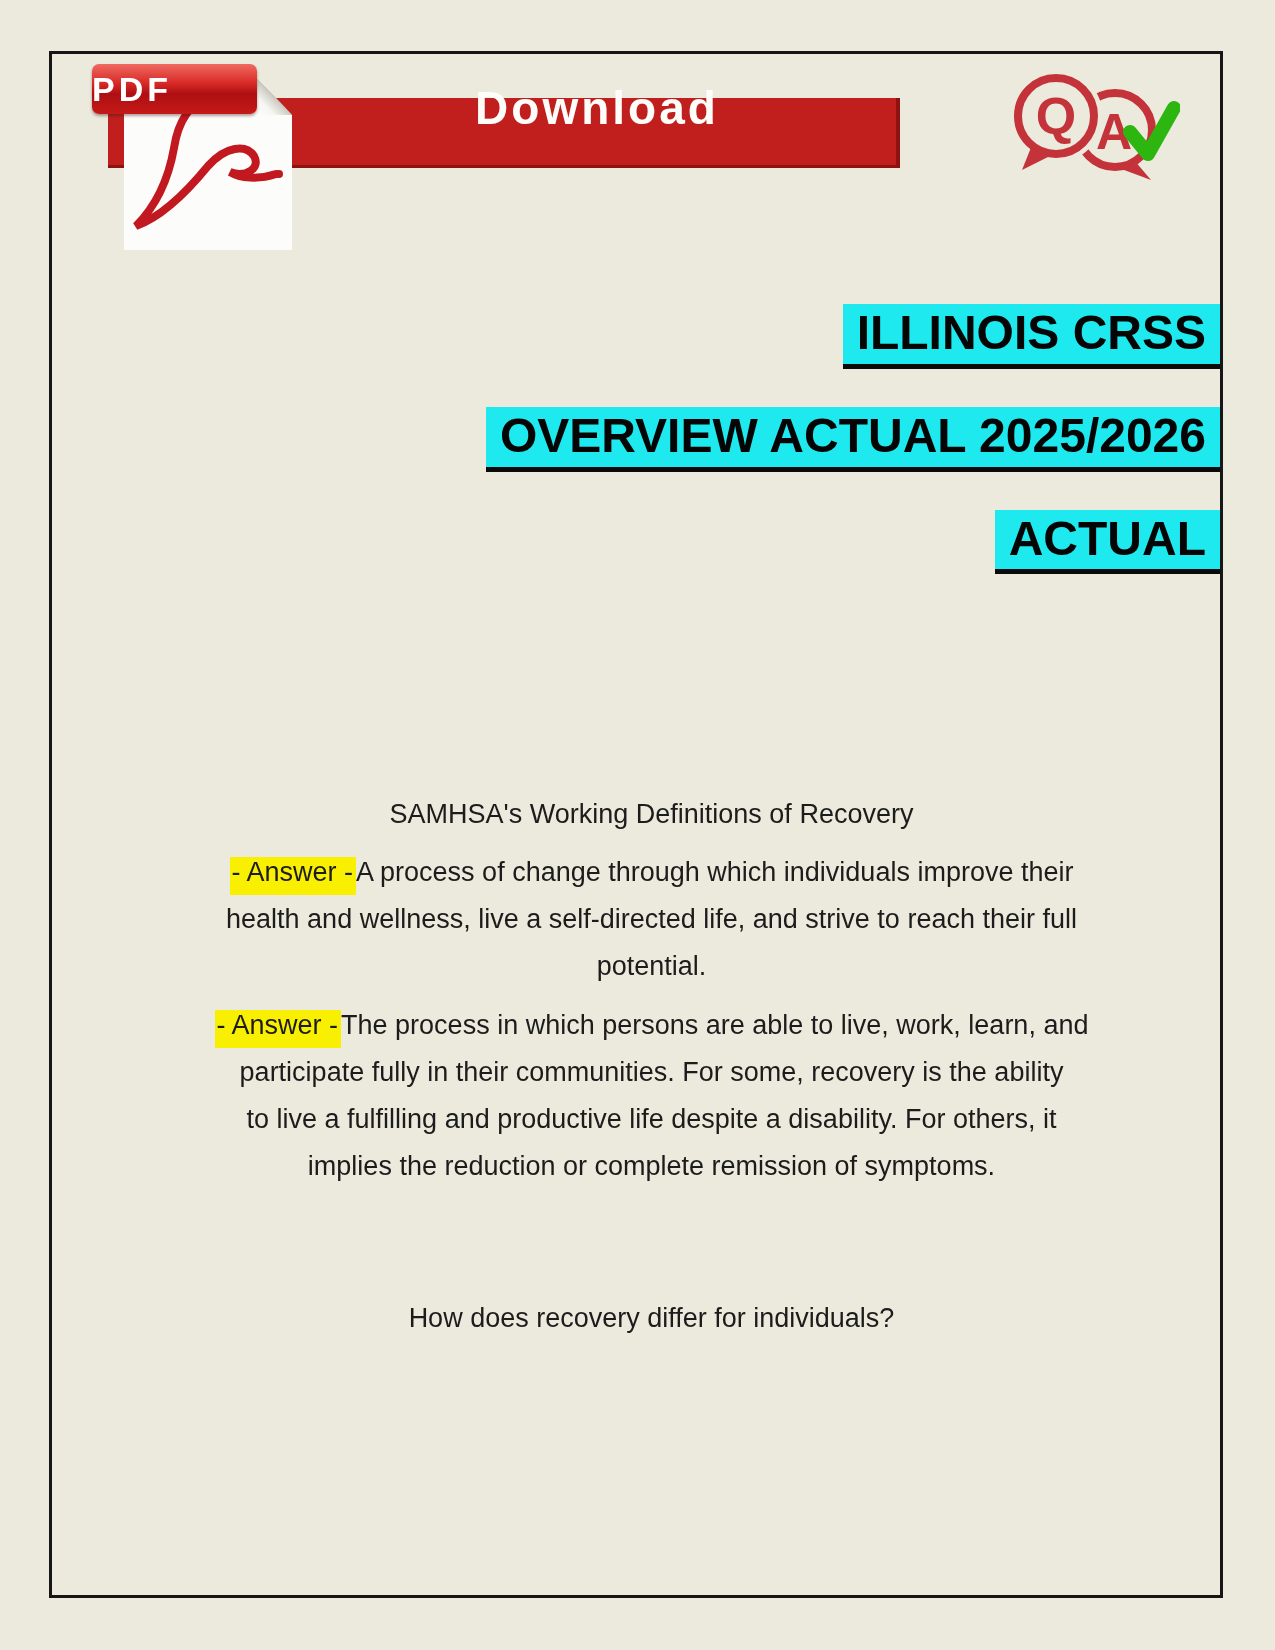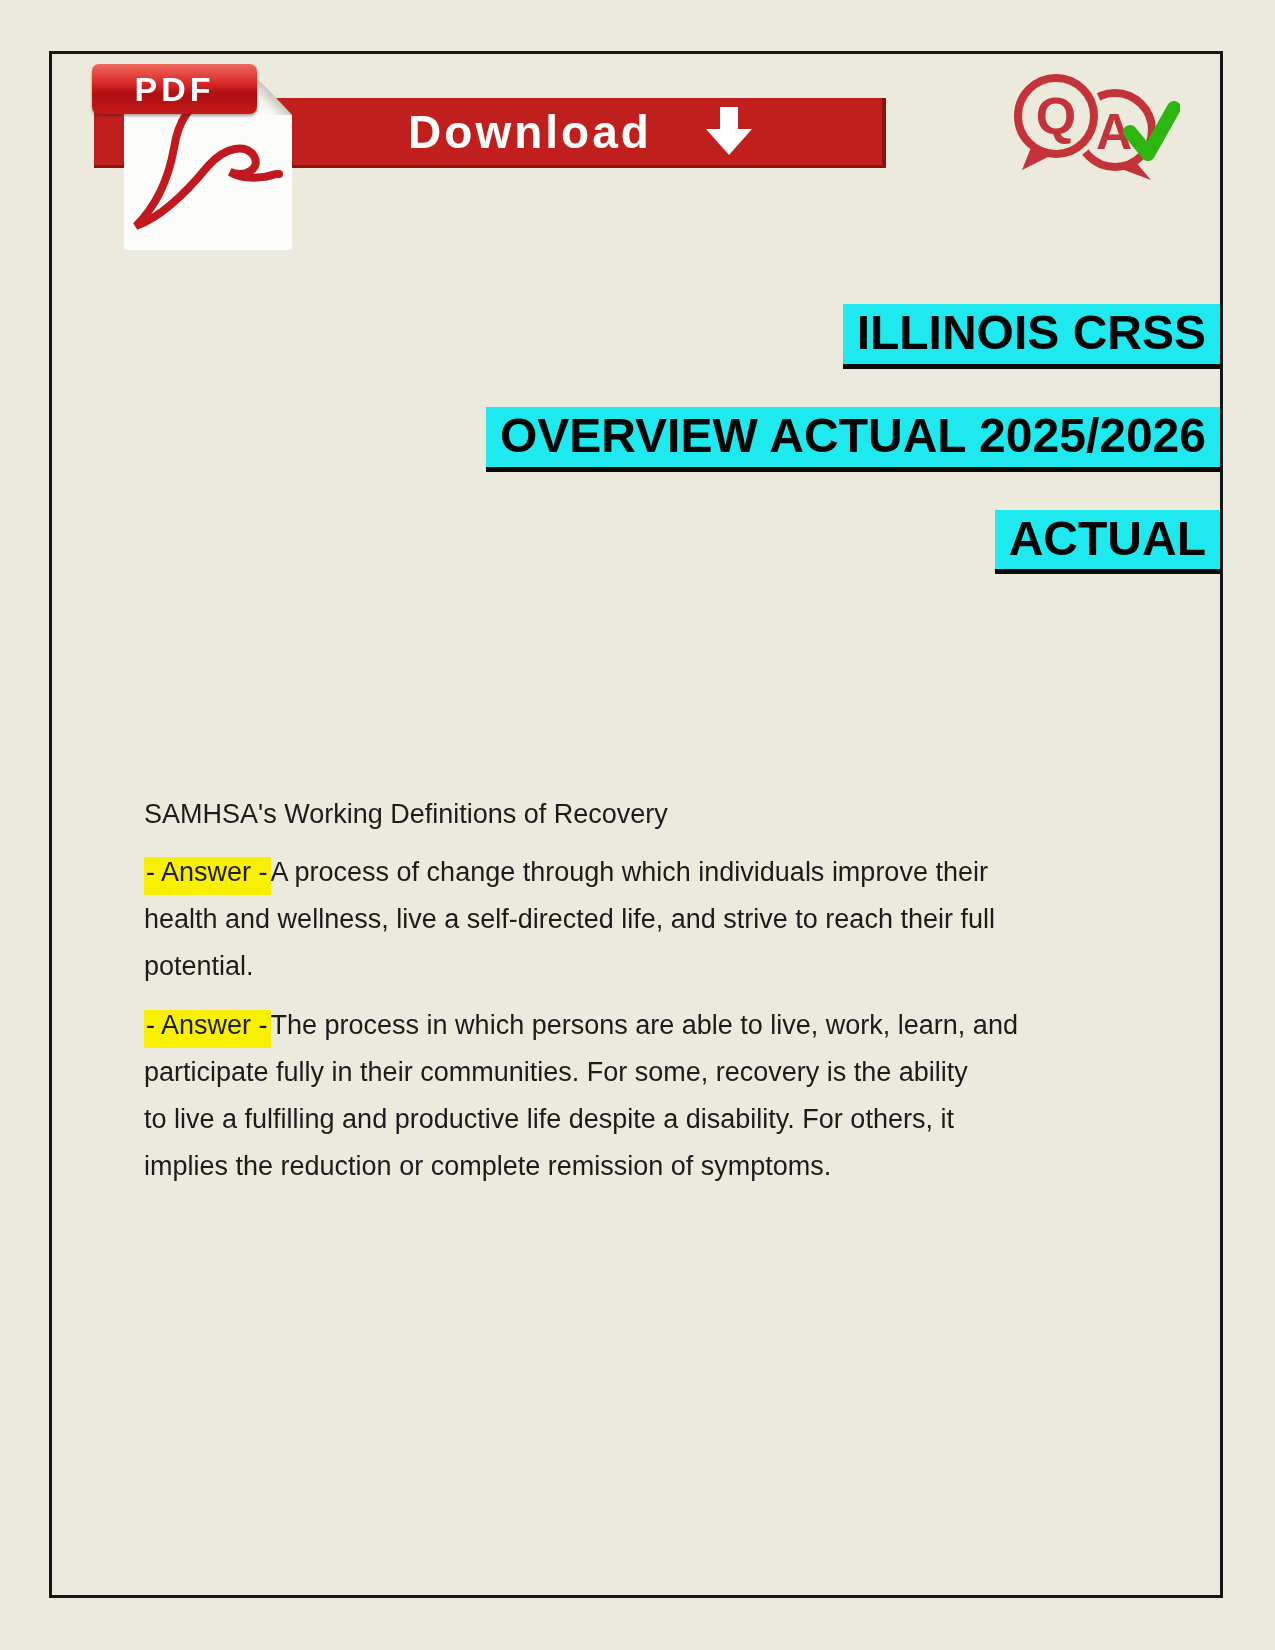--- a/index.html
+++ b/index.html
@@ -2,54 +2,54 @@
 <html><head>
 <meta charset="utf-8">
 <style>
   html,body{margin:0;padding:0;background:#eceadd;}
   *{box-sizing:border-box;}
   .canvas{position:relative;width:1275px;height:1650px;background:#eceadd;overflow:hidden;
           font-family:"Liberation Sans",sans-serif;}
   .sheet{position:absolute;left:49px;top:51px;width:1174px;height:1547px;border:3px solid #161616;}
 
   
-  .banner{position:absolute;left:42px;top:44px;width:792px;height:70px;background:#c01f1e;
+  .banner{position:absolute;left:56px;top:44px;width:792px;height:70px;background:#c01f1e;
           border-right:4px solid #8e1212;border-bottom:3px solid #8e1212;
           display:flex;align-items:center;justify-content:center;gap:48px;padding-left:190px;
-          cursor:pointer;z-index:1;}
+          cursor:pointer;z-index:1;flex-direction:column;}
   .dl-text{color:#fdfdfa;font-weight:700;font-size:46px;letter-spacing:3px;}
   .dl-arrow{width:58px;height:50px;}
 
   
   .pdf-icon{position:absolute;left:40px;top:8px;width:260px;height:200px;z-index:2;cursor:pointer;}
   .pdf-page{position:absolute;left:32px;top:10px;width:168px;height:178px;background:#fcfcfa;
             clip-path:polygon(0 0,76% 0,100% 24%,100% 100%,0 100%);
             filter:drop-shadow(2px 3px 2px rgba(80,80,70,.45));}
   .pdf-fold{position:absolute;right:0;top:0;width:41px;height:43px;
             background:linear-gradient(225deg,#eceadd 49%,#c9c7bd 50%,#f6f6f2 72%,#ffffff 100%);}
   .swoosh{position:absolute;left:4px;top:28px;width:160px;height:140px;}
   .pdf-tab{position:absolute;left:0;top:2px;width:165px;height:50px;border-radius:7px;
            background:linear-gradient(#ef6a60 0%,#d92a27 38%,#ae0f12 60%,#c51a18 100%);
            box-shadow:0 2px 3px rgba(60,20,15,.4);
-           display:flex;align-items:center;justify-content:center;}
+           display:flex;align-items:center;justify-content:flex-start;}
   .pdf-tab span{color:#ffffff;font-weight:700;font-size:34px;letter-spacing:4px;}
 
   
   .qa-logo{position:absolute;left:956px;top:16px;width:172px;height:122px;}
   .qa-letter{font-family:"Liberation Sans",sans-serif;font-weight:700;fill:#c4333a;}
 
   
   .title-block{position:absolute;left:0;top:250px;width:100%;text-align:right;}
   .title-line{margin:0 0 38px 0;}
   .hl-cyan{display:inline-block;background:#1de9ee;color:#050505;font-weight:700;font-size:48px;
            line-height:1.1;padding:3px 14px 4px;border-bottom:5px solid #0a0a0a;
            letter-spacing:0px;}
 
   
-  .body-block{position:absolute;left:92px;top:737px;width:1015px;color:#1c1c1c;}
+  .body-block{position:absolute;left:92px;top:737px;width:1015px;color:#1c1c1c;text-align:center;}
   .question{margin:0;font-size:27px;line-height:46px;}
   .answer{margin:12px 0 0 0;font-size:27px;line-height:47px;white-space:pre-line;}
   .qgap{margin-top:105px;}
   .hl-yellow{background:#f8f000;padding:0 3px 8px 2px;}
 </style>
 </head>
 <body>
 
 <div class="canvas">
   <div class="sheet">
@@ -99,16 +99,17 @@
       <p class="question">SAMHSA's Working Definitions of Recovery</p>
       <p class="answer"><span class="hl-yellow">- Answer -</span><span>A process of change through which individuals improve their
 health and wellness, live a self-directed life, and strive to reach their full
 potential.</span></p>
 
       <p class="answer"><span class="hl-yellow">- Answer -</span><span>The process in which persons are able to live, work, learn, and
 participate fully in their communities. For some, recovery is the ability
 to live a fulfilling and productive life despite a disability. For others, it
 implies the reduction or complete remission of symptoms.</span></p>
 
+      <p class="question qgap">How does recovery differ for individuals?</p>
     </div>
 
   </div>
 </div>
 
 </body></html>

